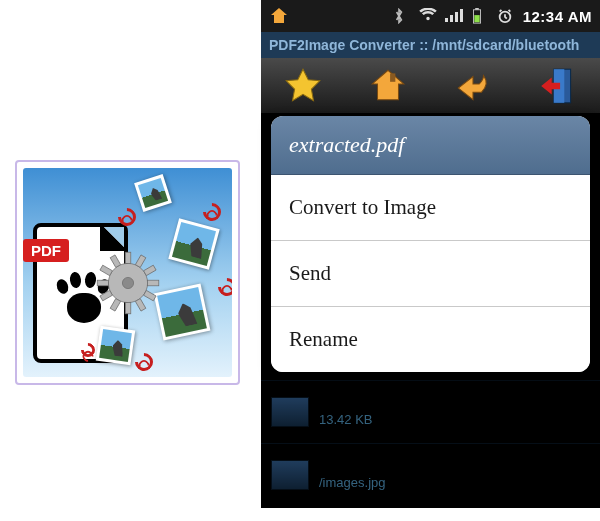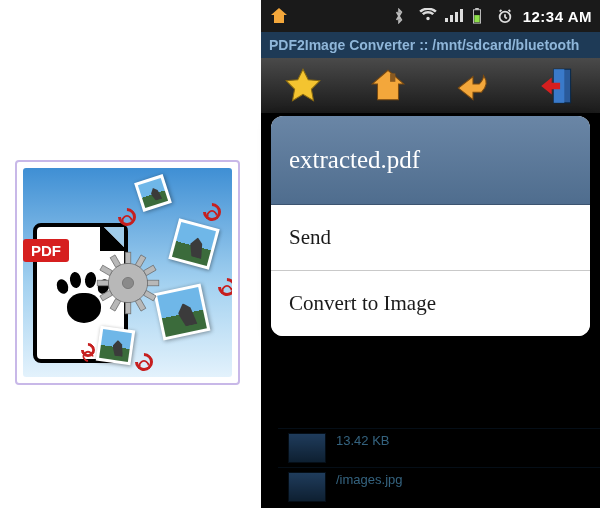--- a/index.html
+++ b/index.html
@@ -201,43 +201,43 @@
     top: 2px;
     background: #fff;
     border-radius: 12px;
     overflow: hidden;
     box-shadow: 0 4px 12px rgba(0,0,0,.6);
     color: #1a1a1a;
   }
   .dialog-header {
     background: linear-gradient(to bottom, #6a86a6, #4f6d8e);
     color: #fff;
-    font-size: 25px;
+    font-size: 22px;
     font-family: Georgia, serif;
-    padding: 30px 18px;
+    padding: 16px 18px;
     border-bottom: 1px solid #3c5470;
+    font-style: italic;
   }
   .dialog-row {
     padding: 20px 18px;
     font-size: 21px;
     font-family: Georgia, serif;
     border-top: 1px solid #c9c9c9;
     background: #fff;
   }
   .dialog-row:first-of-type { border-top: none; }
 
   .bg-list {
     position:absolute; left:0; right:0; bottom:0;
     color:#5fb3e6; font-size:13px;
   }
   .bg-row {
-    display:flex; align-items:flex-start; gap:10px;
-    padding: 4px 10px;
+    display:flex; align-items:flex-end; gap:10px;
+    padding: 16px 10px;
     border-top:1px solid #0a1a2a;
-    margin-left:17px;
   }
   .bg-thumb {
     width:38px; height:30px; background:linear-gradient(to bottom,#3a6ea8,#1a3a5a);
     border:1px solid #0a1a2a;
   }
 </style>
 </head>
 <body>
 
 <div class="left-icon">
@@ -377,19 +377,20 @@
         <div class="bg-thumb"></div>
         <span>/images.jpg</span>
       </div>
     </div>
 
     <div class="overlay"></div>
 
     <div class="dialog">
       <div class="dialog-header">extracted.pdf</div>
       <div>
+        <div class="dialog-row">Convert to Image</div>
         <div class="dialog-row">Send</div>
-        <div class="dialog-row">Convert to Image</div>
+        <div class="dialog-row">Rename</div>
       </div>
     </div>
 
   </div>
 </div>
 
 </body></html>

